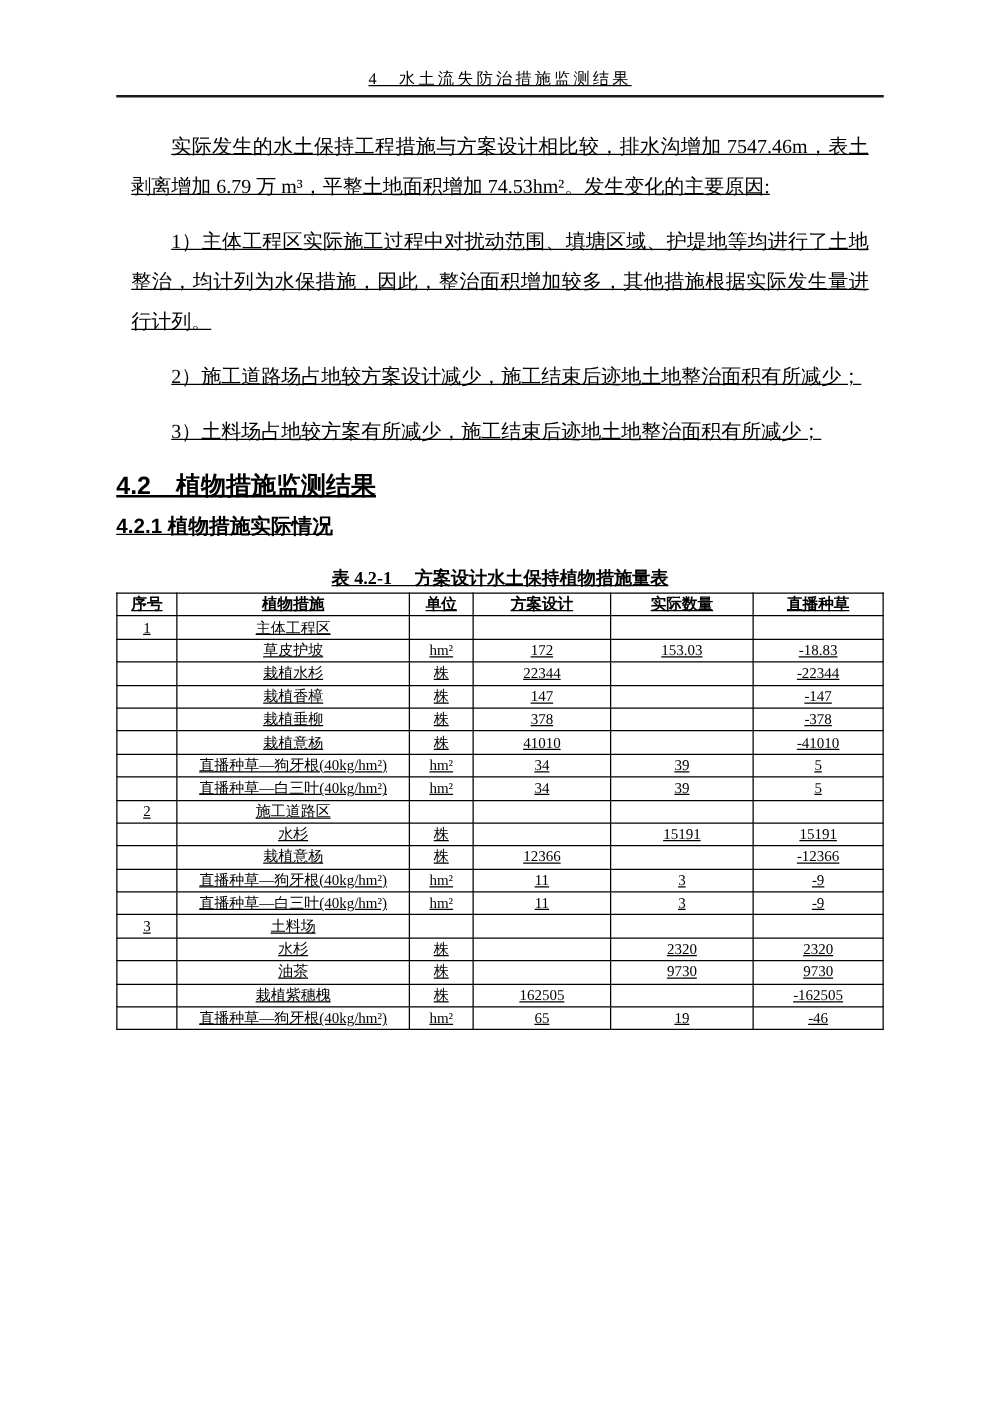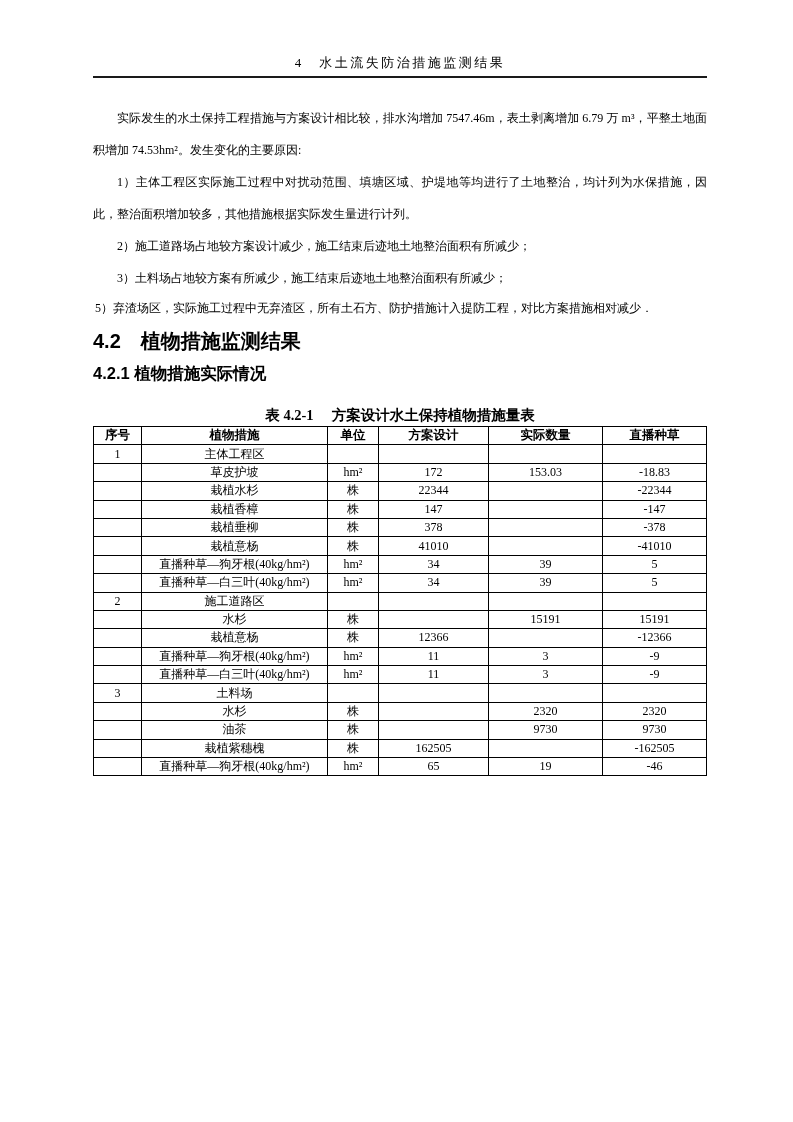--- a/index.html
+++ b/index.html
@@ -1,26 +1,26 @@
 <!DOCTYPE html>
 <html><head>
 <meta charset="utf-8">
 <style>
   html, body { margin:0; padding:0; background:#ffffff; }
   .page {
     width:793px; height:1122px; margin:0 auto; background:#ffffff; color:#000;
     font-family:"Liberation Serif","DejaVu Serif",serif;
-    box-sizing:border-box; padding:55px 86px 0 93px; position:relative; overflow:hidden;
+    box-sizing:border-box; padding:55px 86px 0 93px; position:relative; overflow:hidden;text-decoration:underline;
   }
   .running-header {
     text-align:center; font-size:13px; letter-spacing:2.5px;
     padding-bottom:5px; border-bottom:2px solid #1a1a1a; line-height:16px;
   }
   .content { margin-top:24px; }
-  .para { margin:0; text-align:justify; font-size:12px; line-height:32px; }
+  .para { margin:12px; text-align:justify; font-size:16px; line-height:32px; }
   .para.indent { text-indent:2em; }
   .para.hang { text-indent:2px; line-height:28px; }
   .h1 {
     font-family:"Liberation Sans","DejaVu Sans",sans-serif; font-weight:bold;
     font-size:20px; line-height:30px; margin:4px 0 0 0;
   }
   .h2 {
     font-family:"Liberation Sans","DejaVu Sans",sans-serif; font-weight:bold;
     font-size:16.5px; line-height:30px; margin:2px 0 2px 0;
   }
@@ -45,21 +45,20 @@
 
   <div class="running-header">
     <span>4　水土流失防治措施监测结果</span>
   </div>
 
   <div class="content">
     <p class="para indent">实际发生的水土保持工程措施与方案设计相比较，排水沟增加 7547.46m，表土剥离增加 6.79 万 m³，平整土地面积增加 74.53hm²。发生变化的主要原因:</p>
     <p class="para indent">1）主体工程区实际施工过程中对扰动范围、填塘区域、护堤地等均进行了土地整治，均计列为水保措施，因此，整治面积增加较多，其他措施根据实际发生量进行计列。</p>
     <p class="para indent">2）施工道路场占地较方案设计减少，施工结束后迹地土地整治面积有所减少；</p>
     <p class="para indent">3）土料场占地较方案有所减少，施工结束后迹地土地整治面积有所减少；</p>
-    <p class="para hang">5）弃渣场区，实际施工过程中无弃渣区，所有土石方、防护措施计入提防工程，对比方案措施相对减少．</p>
 
     <h1 class="h1">4.2　植物措施监测结果</h1>
     <h2 class="h2">4.2.1 植物措施实际情况</h2>
 
 
     <div class="table-caption">表 4.2-1　 方案设计水土保持植物措施量表</div>
 
     <table class="measures">
       <colgroup>
         <col style="width:48px">

